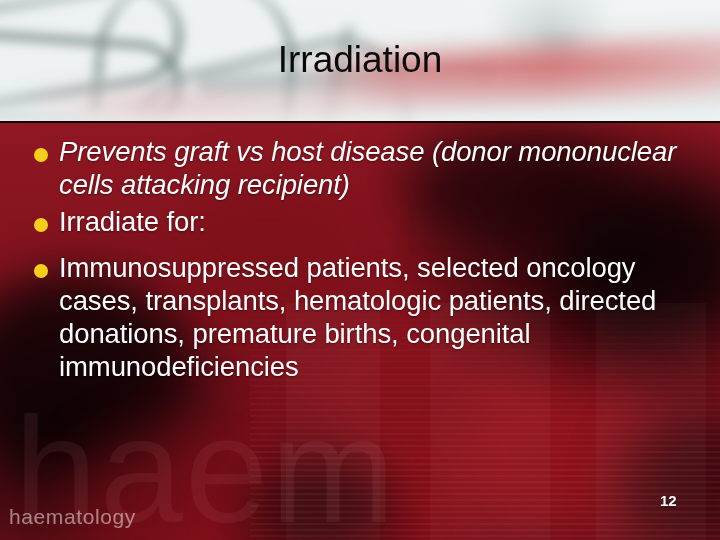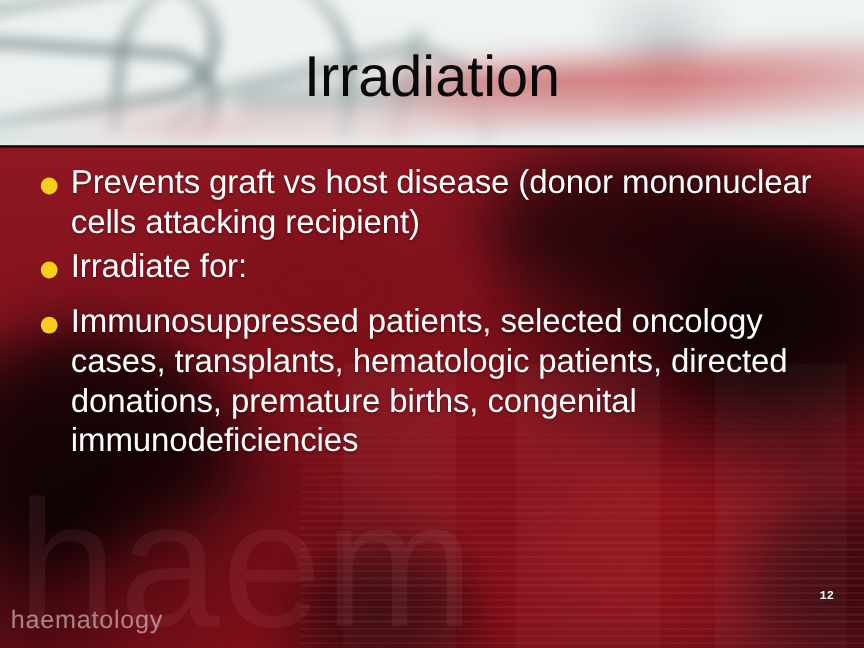--- a/index.html
+++ b/index.html
@@ -122,21 +122,21 @@
     position: absolute;
     left: 0; top: 0; width: 720px; height: 123px;
     background: linear-gradient(180deg, rgba(244,248,248,0.45) 0%, rgba(255,255,255,0.05) 28%, rgba(255,255,255,0.0) 55%, rgba(236,242,242,0.55) 86%, rgba(240,245,245,0.85) 100%);
   }
 
   .title {
     position: absolute;
     left: 0; top: 41px;
     width: 720px;
     text-align: center;
-    font-size: 48px;
+    font-size: 37px;
     font-weight: 400;
     line-height: 1.0;
     color: #0a0a0a;
     letter-spacing: 0px;
     white-space: nowrap;
   }
 
   .hdr-rule {
     position: absolute;
     left: 0; top: 121px;
@@ -231,42 +231,41 @@
   }
   .btext {
     flex: 1 1 auto;
     color: #ffffff;
     font-size: 27.5px;
     line-height: 33px;
     font-weight: 400;
     letter-spacing: -0.1px;
     text-shadow: 0 1px 2px rgba(0,0,0,0.45);
   }
-  .bullet-1 { top: 12px; }
+  .bullet-1 { top: 12px; font-style: italic; }
   .bullet-2 { top: 82px; }
   .bullet-3 { top: 128px; }
 
   
   .footer-logo {
     position: absolute;
     left: 9px; top: 505px;
     font-size: 21px;
     font-weight: 400;
     letter-spacing: 0.6px;
     color: rgba(226,204,206,0.62);
   }
   .page-num {
     position: absolute;
     left: 660px; top: 492px;
-    font-family: Liberation Mono, monospace;
-    font-size: 10px;
+    font-family: Liberation Sans, sans-serif;
+    font-size: 15px;
     font-weight: 700;
     color: #ffffff;
     text-shadow: 0 1px 2px rgba(0,0,0,0.5);
-    margin-left: 23px;
   }
 </style>
 </head>
 <body>
 
 <div id="slide">
 
   <div class="header">
     <div class="tube tube-a"></div>
     <div class="tube tube-b"></div>

